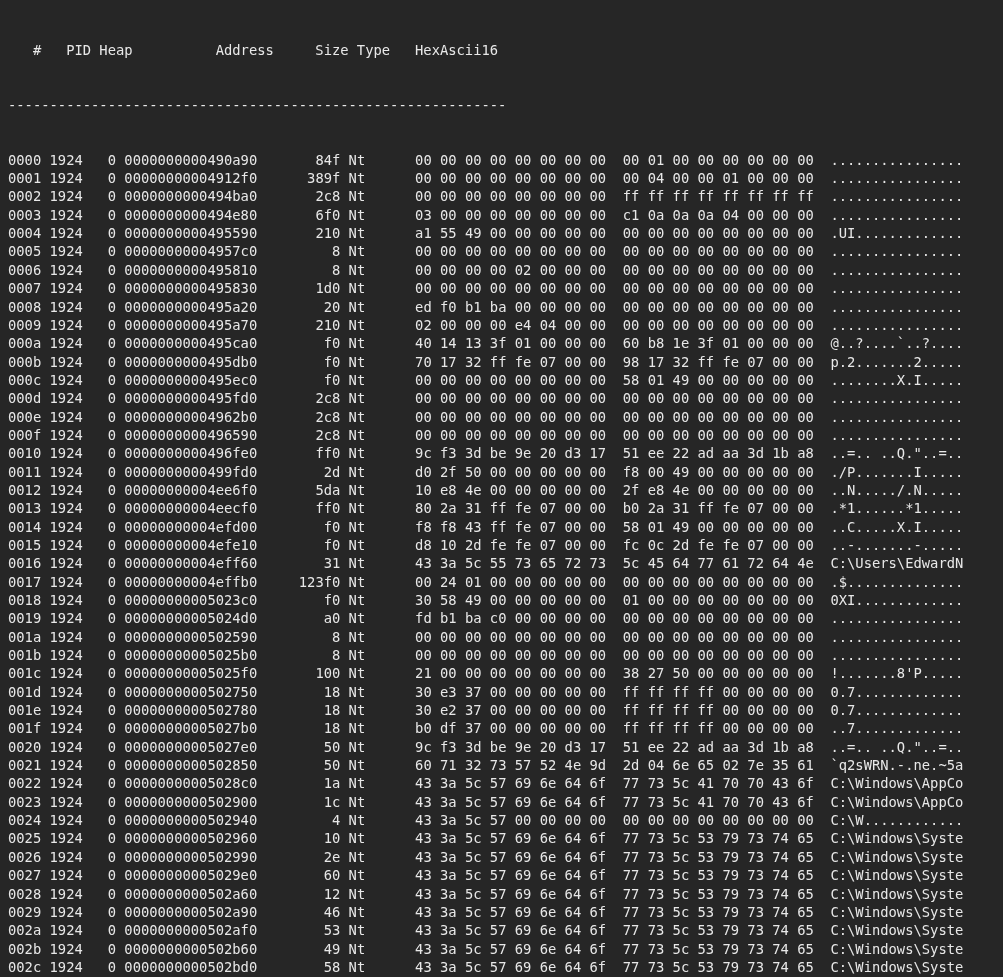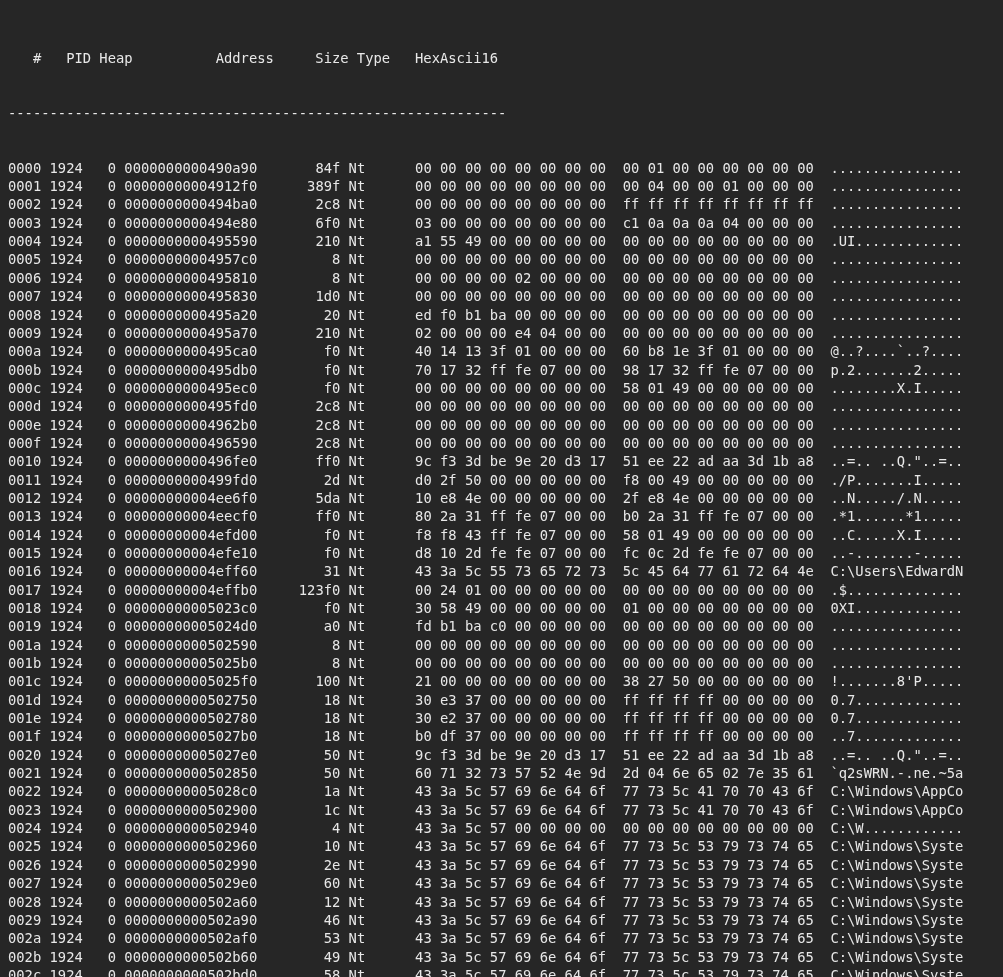--- a/index.html
+++ b/index.html
@@ -9,21 +9,21 @@
     height: 977px;
     overflow: hidden;
   }
   body {
     background: #262626;
   }
   .terminal {
     box-sizing: border-box;
     width: 1003px;
     height: 977px;
-    padding: 12px 0 0 8px;
+    padding: 4px 0 0 8px;
     background: #262626;
     color: #e8e8e8;
     font-family: "DejaVu Sans Mono", "Liberation Mono", monospace;
     font-size: 13.8px;
     line-height: 18.35px;
     white-space: pre;
   }
   .line { white-space: pre; }
 </style>
 </head>

